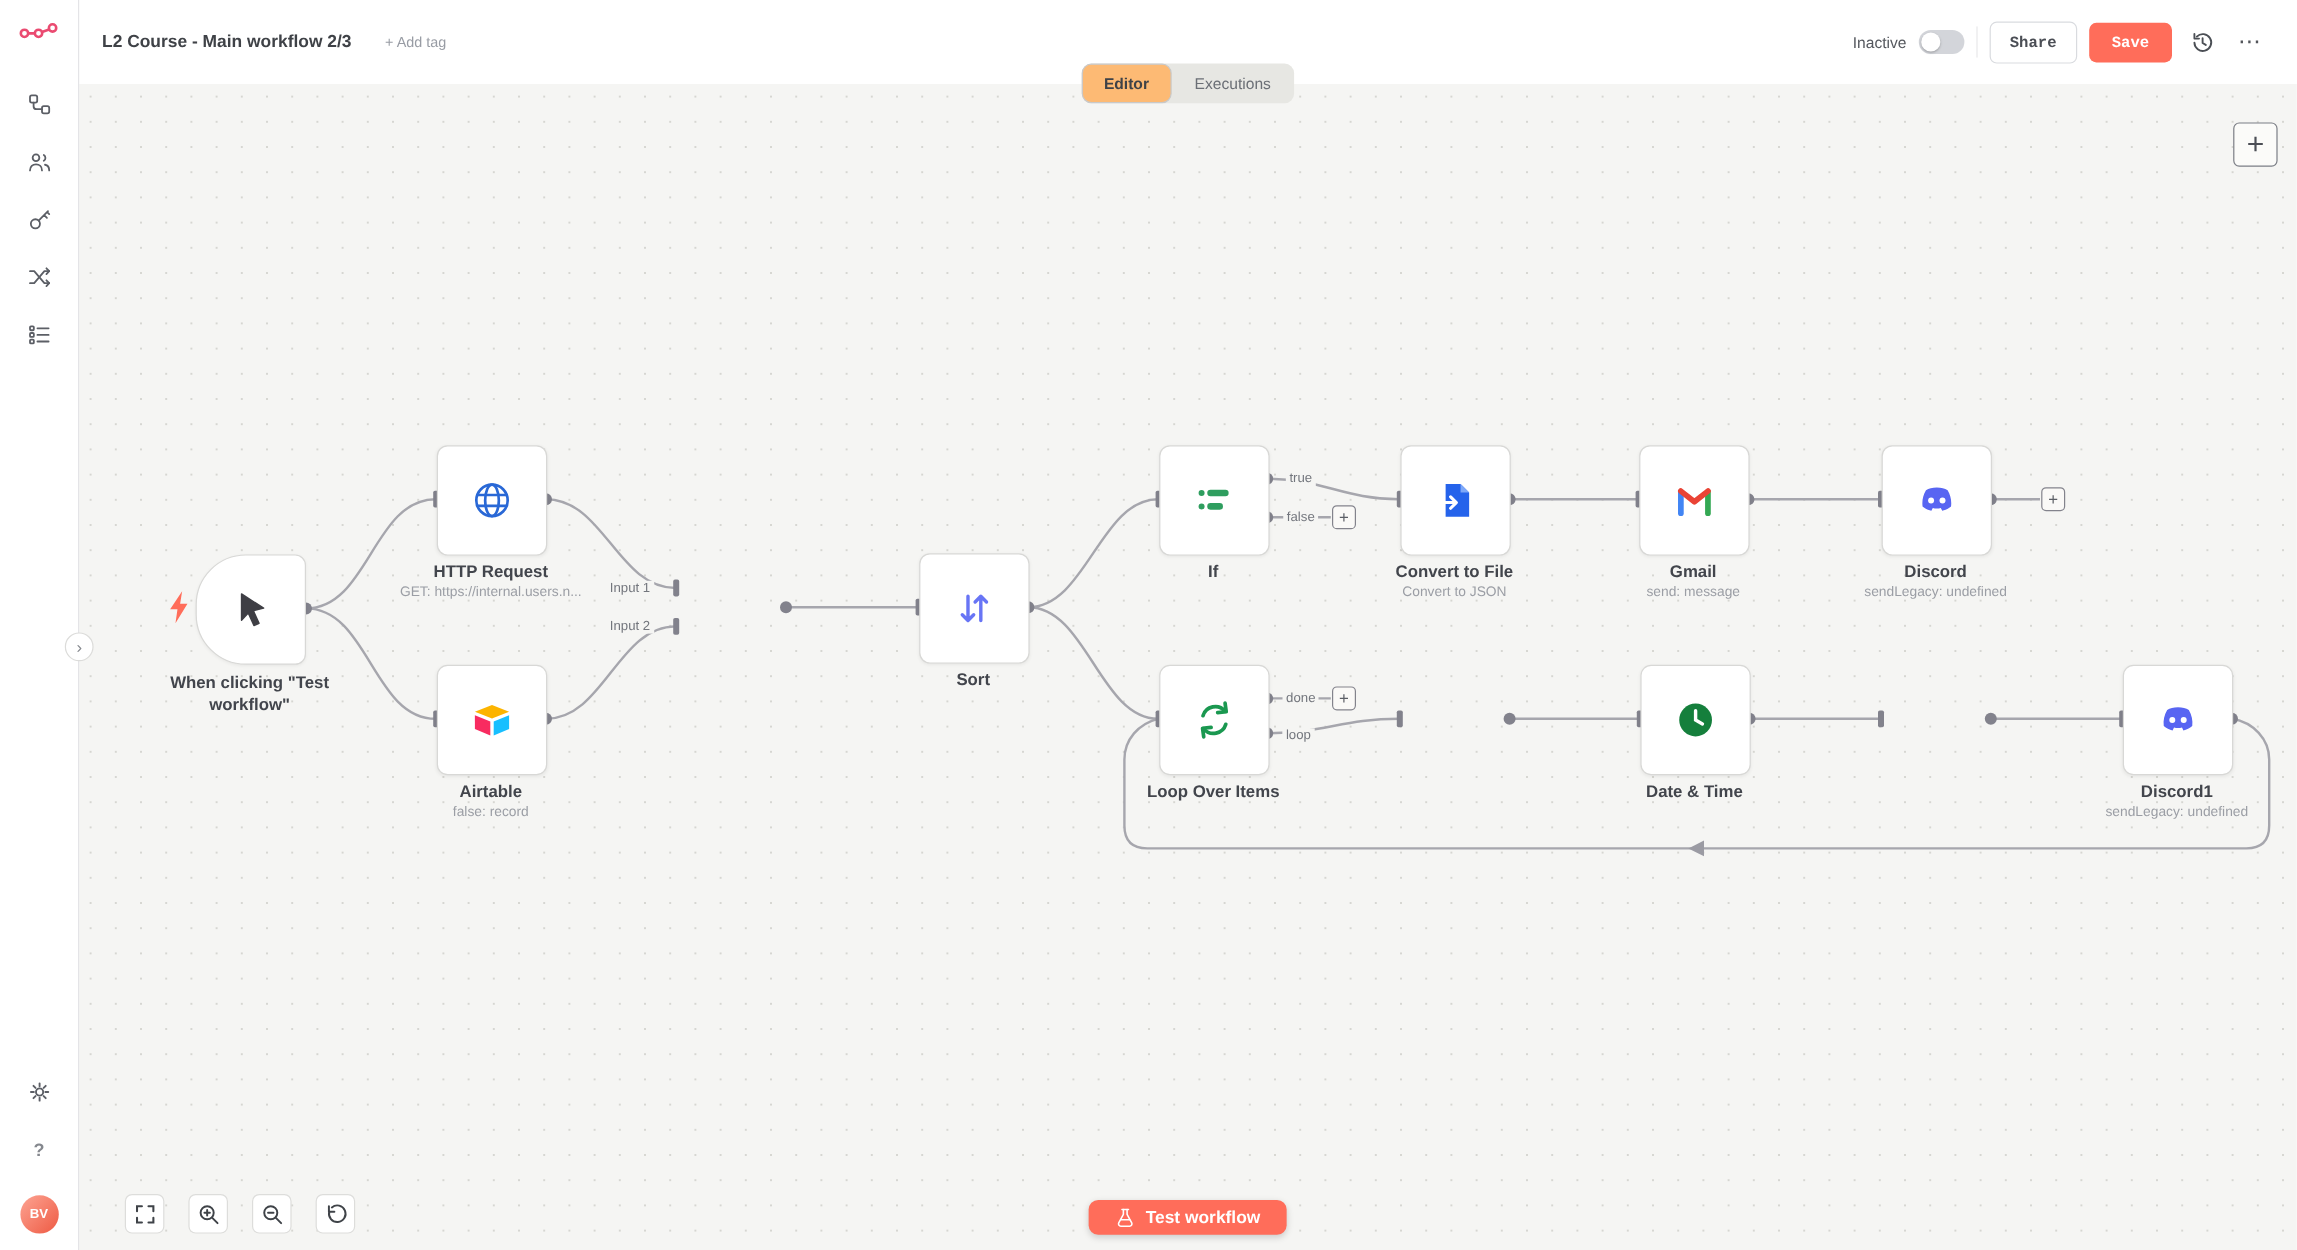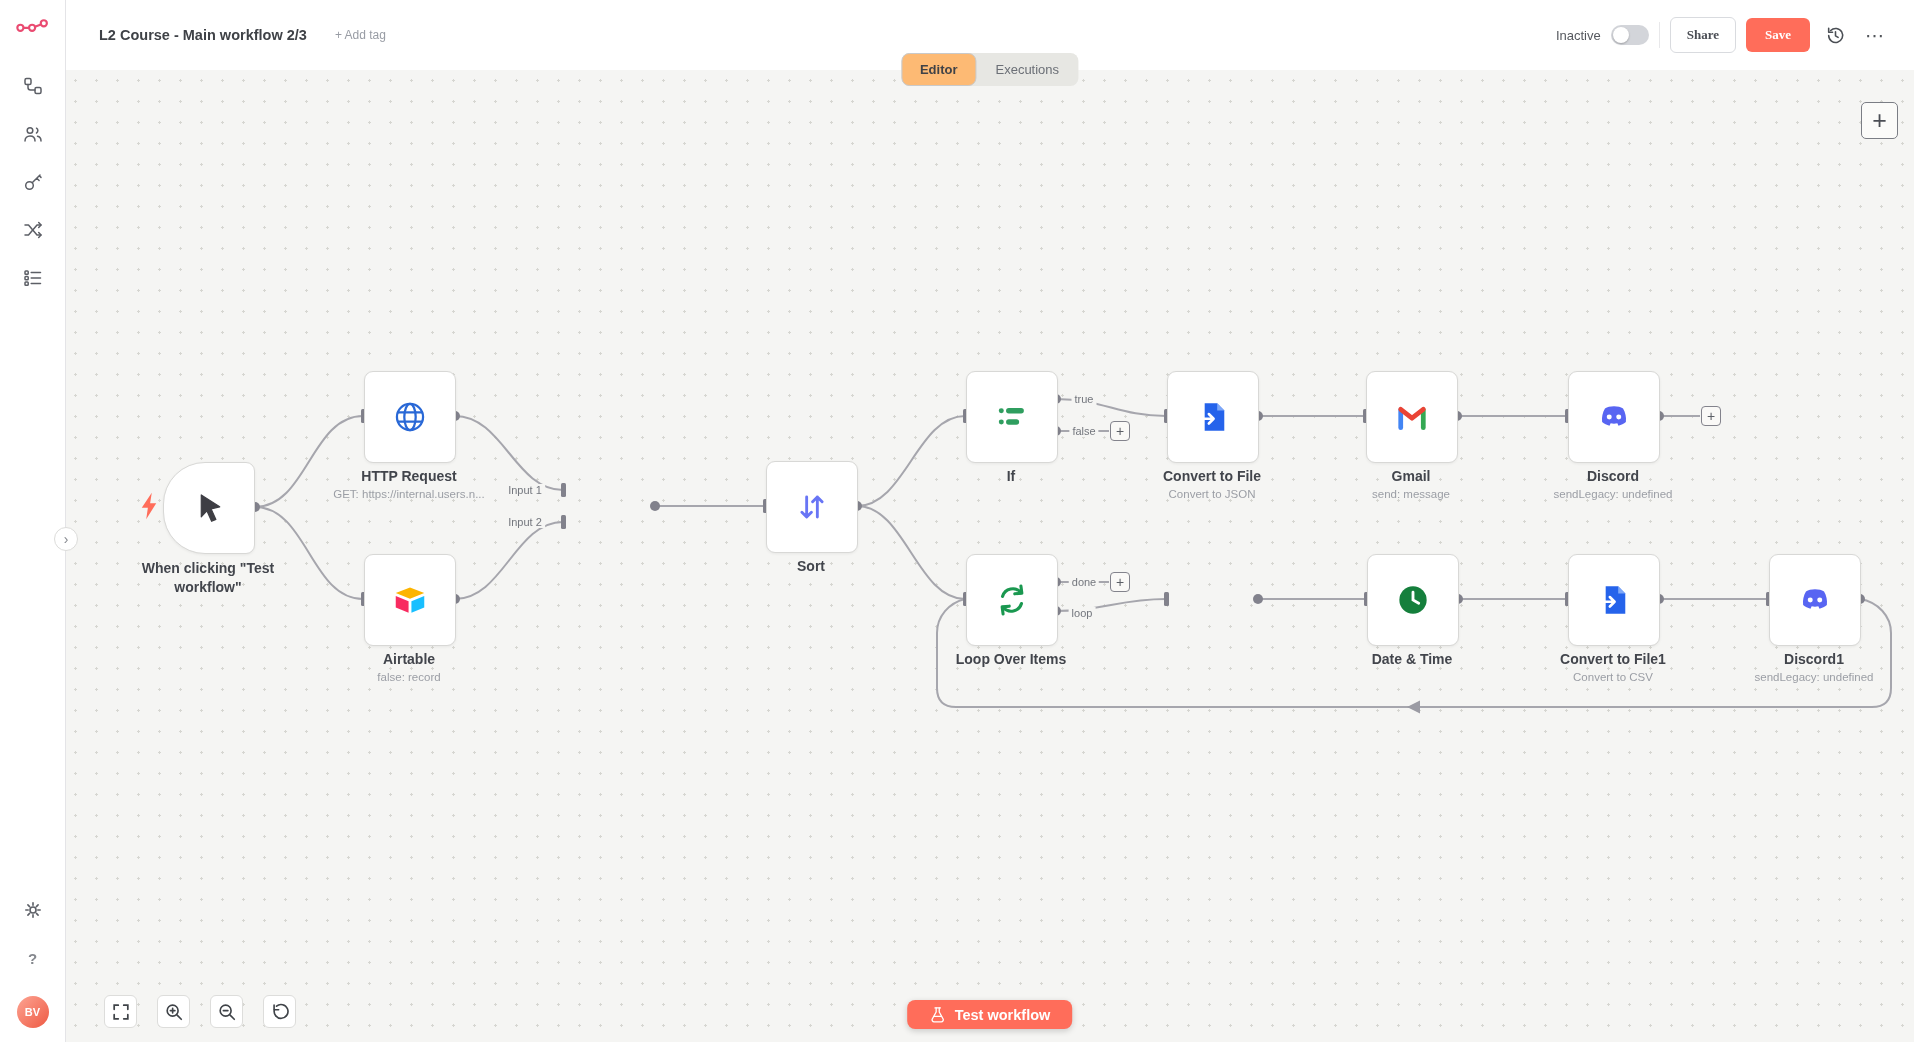--- a/index.html
+++ b/index.html
@@ -10,30 +10,30 @@
            border-right:1px solid #e4e4e7;display:flex;flex-direction:column;align-items:center;z-index:30}
   .logo{margin-top:14px;margin-bottom:20px;cursor:pointer}
   .side-icon{width:40px;height:40px;display:flex;align-items:center;justify-content:center;
              border-radius:8px;margin:4px 0;cursor:pointer}
   .side-bottom{margin-top:auto;display:flex;flex-direction:column;align-items:center;margin-bottom:14px}
   .help-glyph{font-size:15px;color:#85888e;font-weight:700}
   .avatar{width:32px;height:32px;border-radius:50%;margin-top:14px;display:flex;align-items:center;justify-content:center;
           background:linear-gradient(135deg,#fda493,#ee5a43);color:#fff;font-size:11px;font-weight:700;cursor:pointer}
   
   .header{position:absolute;left:65px;top:0;right:0;height:70px;background:#fff;display:flex;
-          align-items:center;padding:0 24px 0 34px;z-index:20}
+          align-items:center;padding:0 24px 0 20px;z-index:20}
   .title{font-size:14.5px;font-weight:700;color:#3f4247;cursor:text}
   .add-tag{margin-left:28px;font-size:12px;color:#989ca4;cursor:pointer}
   .header-right{margin-left:auto;display:flex;align-items:center;gap:10px}
   .status-label{font-size:13px;color:#55585e}
   .toggle{width:38px;height:20px;border-radius:10px;background:#d3d5da;position:relative;cursor:pointer}
   .toggle-knob{width:16px;height:16px;border-radius:50%;background:#fff;position:absolute;left:2px;top:2px;
                box-shadow:0 1px 2px rgba(0,0,0,.25)}
   .v-div{width:1px;height:26px;background:#e8e8ea}
-  .btn{font-size:13px;border-radius:6px;padding:9px 16px;cursor:pointer;border:1px solid transparent;font-family:Liberation Serif, serif}
+  .btn{font-size:13px;border-radius:6px;padding:9px 16px;cursor:pointer;border:1px solid transparent;font-family:Liberation Mono, monospace}
   .btn-share{background:#fff;border-color:#d9dbdf;color:#4b4e55;font-weight:600}
   .btn-save{background:#ff6d5a;color:#fff;font-weight:600;border:none;padding:9px 19px}
   .icon-btn{width:30px;height:30px;display:flex;align-items:center;justify-content:center;color:#52555a;
             cursor:pointer;background:none;border:none;padding:0}
   .dots{font-size:19px;color:#52555a;letter-spacing:1px}
   
   .tabs{position:absolute;top:53px;left:calc((100% + 65px)/2);transform:translateX(-50%);
         display:flex;background:#e7e7e3;border-radius:8px;z-index:25;align-items:stretch}
   .tab{font-size:13px;padding:8px 18px;border-radius:8px;color:#6b6f76;cursor:pointer;border:1px solid transparent}
   .tab.active{background:#fdba74;border:1px solid #c9c9c9;color:#3f4247;font-weight:700}
@@ -369,31 +369,20 @@
   <div class="node" style="left:1302px;top:484px">
     <div class="node-box">
       <svg width="38" height="38" viewBox="0 0 32 32">
           <circle cx="16" cy="16" r="11.5" fill="#157f3c"></circle>
           <path d="M16 9.5 V16 L20.8 18.8" stroke="#fff" stroke-width="2.4" fill="none" stroke-linecap="round"></path>
         </svg>
     </div>
     <div class="node-label">Date &amp; Time</div>
   </div>
 
-  <div class="node" style="left:1503px;top:484px">
-    <div class="node-box">
-      <svg width="38" height="38" viewBox="0 0 32 32">
-          <path d="M9 4.5 H19.5 L25.5 10.5 V27.5 H9 Z" fill="#2563eb"></path>
-          <path d="M19.5 4.5 V10.5 H25.5 Z" fill="#7ea8f8"></path>
-          <path d="M5.5 17.5 H16 M12.5 13.5 L16.5 17.5 L12.5 21.5" stroke="#fff" stroke-width="2.2" fill="none" stroke-linecap="round" stroke-linejoin="round"></path>
-        </svg>
-    </div>
-    <div class="node-label">Convert to File1</div>
-    <div class="node-sub">Convert to CSV</div>
-  </div>
 
   <div class="node" style="left:1704px;top:484px">
     <div class="node-box">
       <svg width="38" height="38" viewBox="0 0 32 32">
           <path d="M16 7 c3.2 0 5.6 .7 7.6 1.9 2 3.4 2.9 7.2 2.4 11.3 -1.7 1.5 -4 2.6 -6.2 3.1 l-1 -2 c-.9 .3 -1.8 .4 -2.8 .4 s-1.9 -.1 -2.8 -.4 l-1 2 c-2.2 -.5 -4.5 -1.6 -6.2 -3.1 -.5 -4.1 .4 -7.9 2.4 -11.3 2 -1.2 4.4 -1.9 7.6 -1.9 Z" fill="#5865f2"></path>
           <circle cx="12" cy="16" r="2.1" fill="#fff"></circle>
           <circle cx="20" cy="16" r="2.1" fill="#fff"></circle>
         </svg>
     </div>
     <div class="node-label">Discord1</div>

